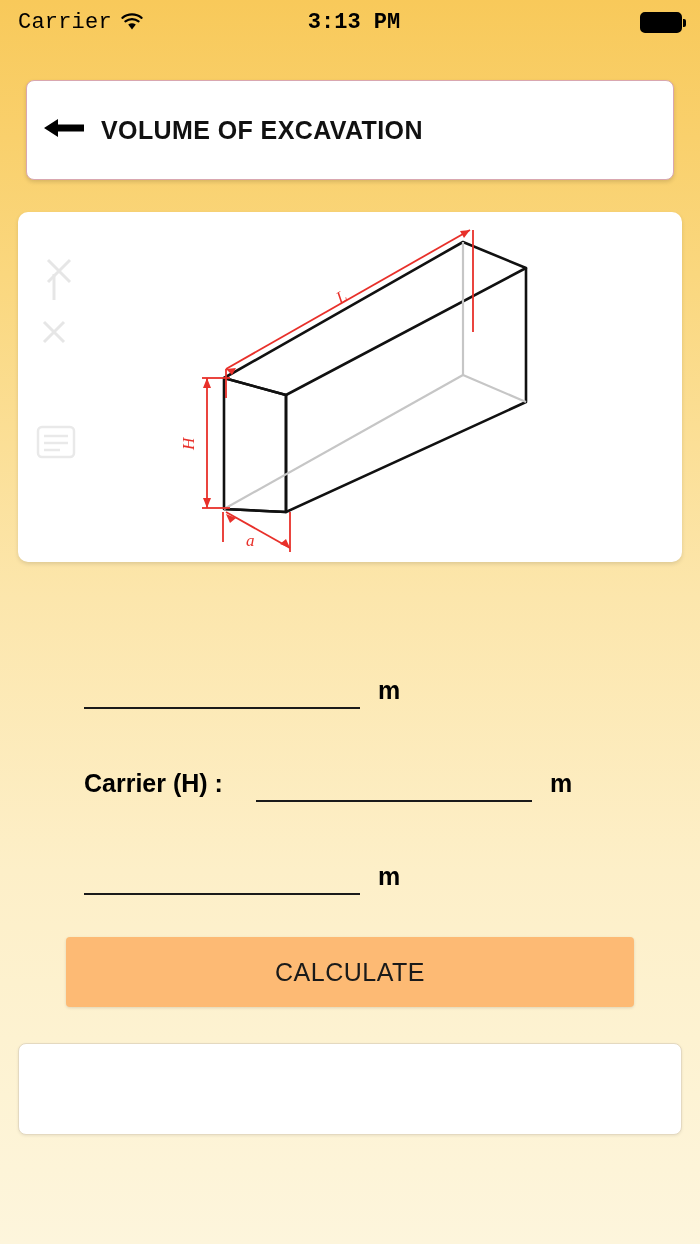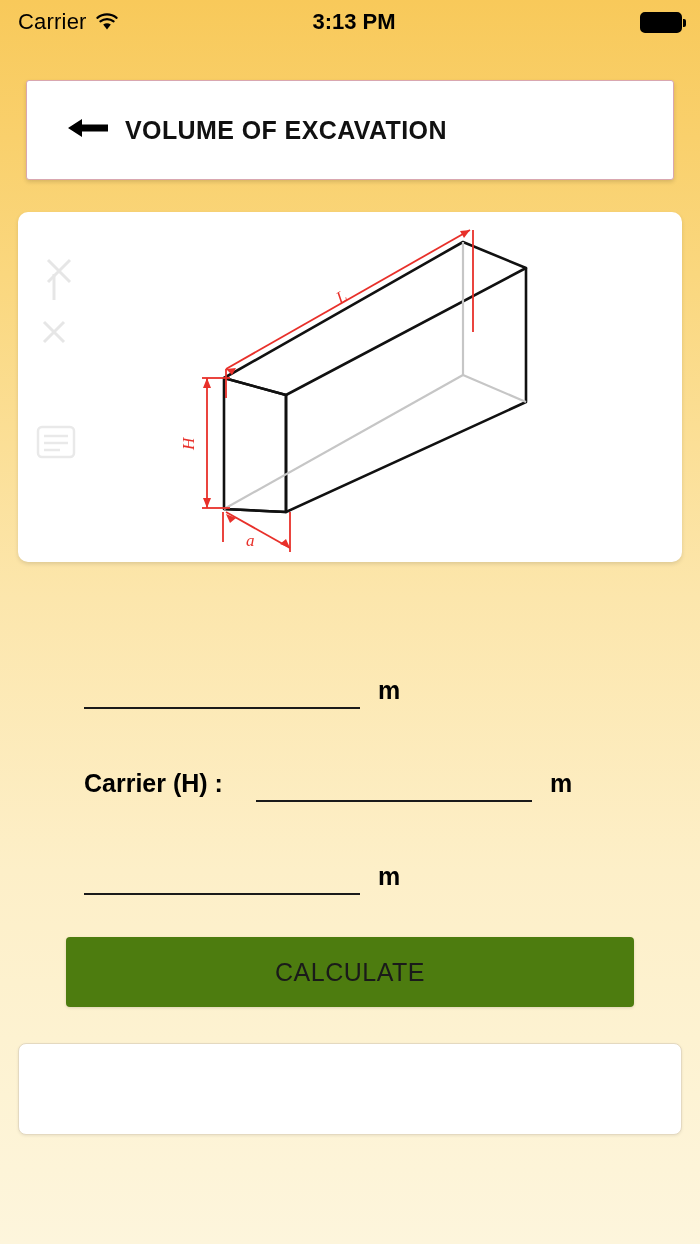--- a/index.html
+++ b/index.html
@@ -16,20 +16,21 @@
   }
 
   
   .statusbar {
     height: 44px;
     display: flex;
     align-items: center;
     padding: 0 18px;
     position: relative;
     box-sizing: border-box;
+    font-family: Liberation Mono, monospace;
   }
   .status-left {
     display: flex;
     align-items: center;
     gap: 8px;
   }
   .carrier {
     font-size: 22px;
     color: #000;
     letter-spacing: 0.2px;
@@ -74,26 +75,25 @@
     background: #000;
     border-radius: 0 2px 2px 0;
   }
 
   
   .title-card {
     margin: 36px 26px 0 26px;
     height: 100px;
     background: #fff;
     border: 1px solid #D9A7B0;
-    border-radius: 3px;
+    border-radius: 8px;
     display: flex;
     align-items: center;
     box-shadow: 0 2px 4px rgba(0,0,0,0.14);
     box-sizing: border-box;
-    padding-left: 24px;
   }
   .back-arrow {
     width: 74px;
     display: flex;
     align-items: center;
     justify-content: center;
     cursor: pointer;
   }
   .page-title {
     font-size: 25px;
@@ -160,21 +160,21 @@
   .buttons {
     margin-top: 42px;
     display: flex;
     gap: 44px;
     padding: 0 66px;
     box-sizing: border-box;
   }
   .btn {
     flex: 1;
     height: 70px;
-    background: #4d7c0f;
+    background: #fdba74;
     border: none;
     border-radius: 4px;
     font-size: 25px;
     font-family: "Liberation Sans", sans-serif;
     color: #1a1a1a;
     box-shadow: 0 1px 3px rgba(0,0,0,0.12);
     cursor: pointer;
     letter-spacing: 0.5px;
   }
 

